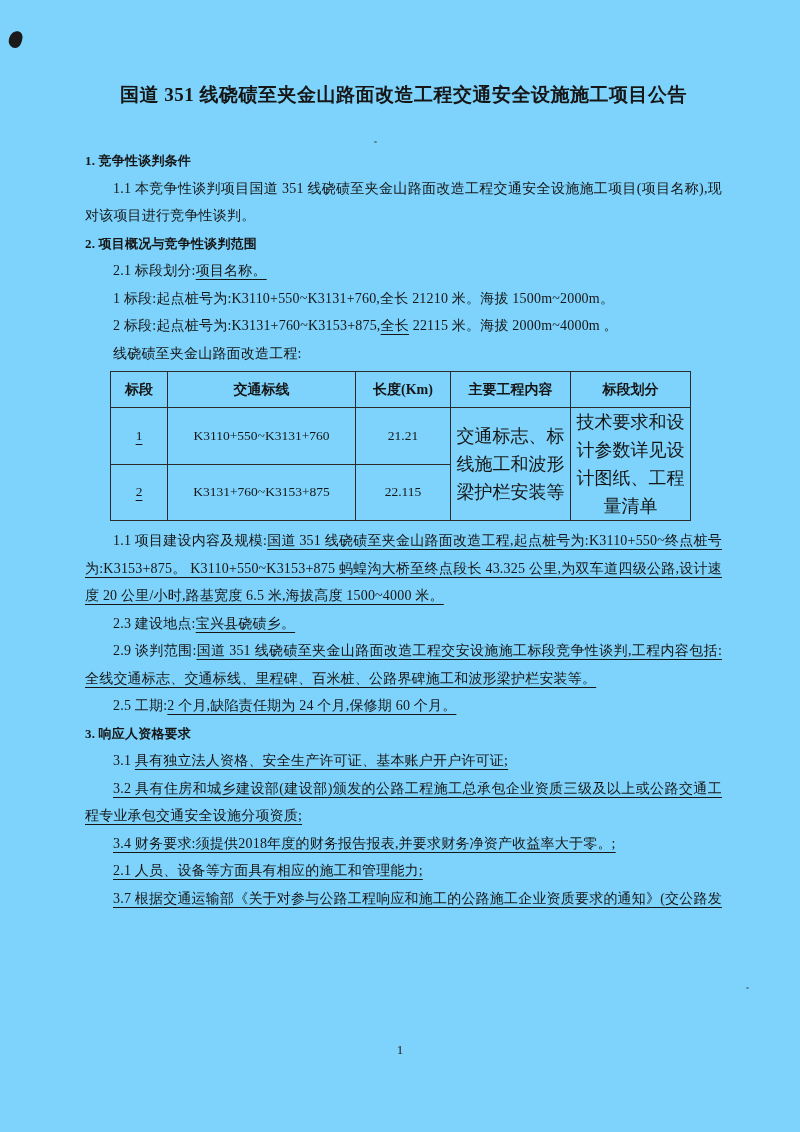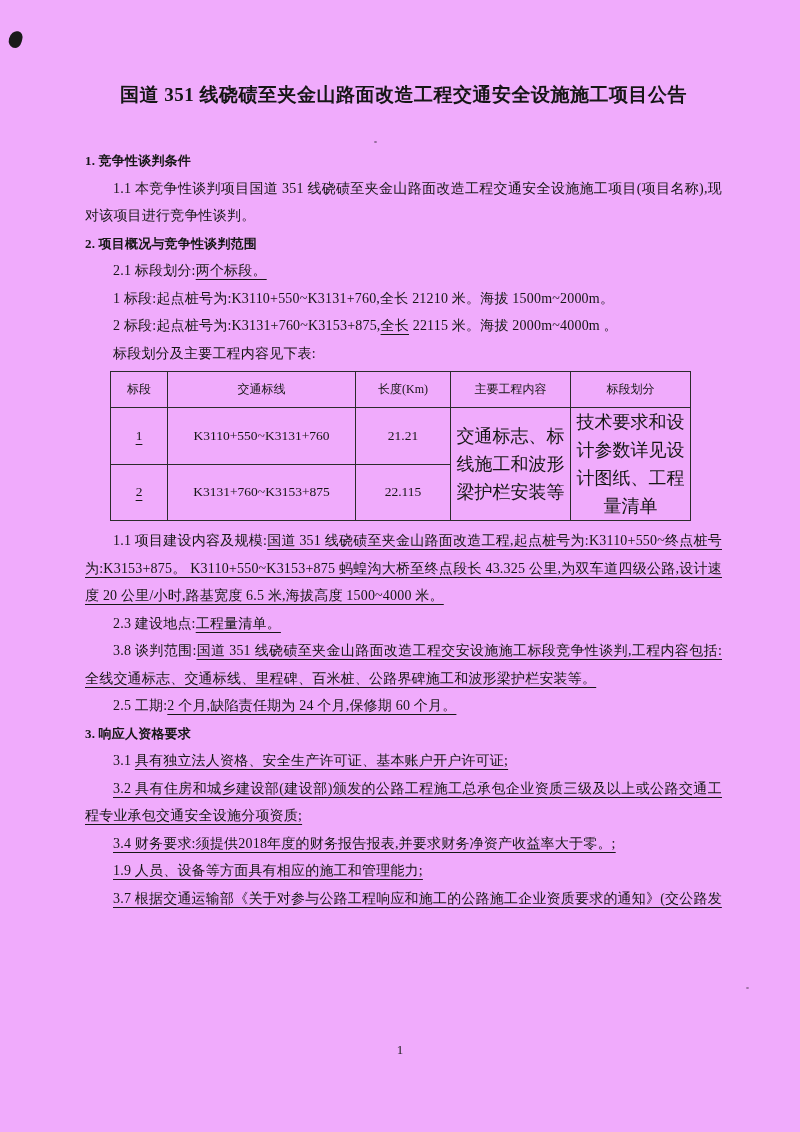--- a/index.html
+++ b/index.html
@@ -1,21 +1,21 @@
 <!DOCTYPE html>
 <html><head>
 <meta charset="utf-8">
 <style>
   html, body { margin: 0; padding: 0; background: #d9d9d9; }
   .page {
     position: relative;
     width: 800px;
     height: 1132px;
     margin: 0 auto;
-    background: #f0abfc;
+    background: #7dd3fc;
     overflow: hidden;
     font-family: "Liberation Serif", "DejaVu Serif", serif;
     color: #161616;
   }
   .content { padding: 80px 78px 0 85px; }
   .doc-title {
     text-align: center;
     font-size: 19px;
     font-weight: bold;
     line-height: 30px;
@@ -44,21 +44,21 @@
     margin: 4px 0 6px 25px;
   }
   table.seg-table th, table.seg-table td {
     border: 1.6px solid #2b2b2b;
     text-align: center;
     vertical-align: middle;
     padding: 0 2px;
     font-size: 13.5px;
     overflow: hidden;
   }
-  table.seg-table th { height: 35px; font-weight: normal; font-size: 12px; }
+  table.seg-table th { height: 35px; font-weight: bold; font-size: 14px; }
   table.seg-table td { height: 44px; }
   table.seg-table td.merged { line-height: 28px; font-size: 18px; }
   .col-seg { width: 57px; }
   .col-stake { width: 188px; }
   .col-len { width: 95px; }
   .col-content { width: 120px; }
   .col-qty { width: 120px; }
   .page-number {
     position: absolute;
     top: 1042px;
@@ -89,27 +89,27 @@
   <div class="content">
 
     <div class="doc-title">国道 351 线硗碛至夹金山路面改造工程交通安全设施施工项目公告</div>
 
     <p class="heading h-first">1. 竞争性谈判条件</p>
 
     <p class="indent">1.1 本竞争性谈判项目国道 351 线硗碛至夹金山路面改造工程交通安全设施施工项目(项目名称),现对该项目进行竞争性谈判。</p>
 
     <p class="heading">2. 项目概况与竞争性谈判范围</p>
 
-    <p class="indent"><span>2.1 标段划分:</span><span class="u">两个标段。</span></p>
+    <p class="indent"><span>2.1 标段划分:</span><span class="u">项目名称。</span></p>
 
     <p class="indent">1 标段:起点桩号为:K3110+550~K3131+760,全长 21210 米。海拔 1500m~2000m。</p>
 
     <p class="indent"><span>2 标段:起点桩号为:K3131+760~K3153+875,</span><span class="u">全长</span><span> 22115 米。海拔 2000m~4000m 。</span></p>
 
-    <p class="indent">标段划分及主要工程内容见下表:</p>
+    <p class="indent">线硗碛至夹金山路面改造工程:</p>
 
     <table class="seg-table">
       <colgroup>
         <col class="col-seg">
           <col class="col-stake">
           <col class="col-len">
           <col class="col-content">
           <col class="col-qty">
       </colgroup>
       <thead>
@@ -132,36 +132,36 @@
         <tr>
           <td><span class="u">2</span></td>
           <td>K3131+760~K3153+875</td>
           <td>22.115</td>
         </tr>
       </tbody>
     </table>
 
     <p class="indent"><span>1.1 项目建设内容及规模:</span><span class="u">国道 351 线硗碛至夹金山路面改造工程,起点桩号为:K3110+550~终点桩号为:K3153+875。 K3110+550~K3153+875 蚂蝗沟大桥至终点段长 43.325 公里,为双车道四级公路,设计速度 20 公里/小时,路基宽度 6.5 米,海拔高度 1500~4000 米。</span></p>
 
-    <p class="indent"><span>2.3 建设地点:</span><span class="u">工程量清单。</span></p>
+    <p class="indent"><span>2.3 建设地点:</span><span class="u">宝兴县硗碛乡。</span></p>
 
-    <p class="indent"><span>3.8 谈判范围:</span><span class="u">国道 351 线硗碛至夹金山路面改造工程交安设施施工标段竞争性谈判,工程内容包括:全线交通标志、交通标线、里程碑、百米桩、公路界碑施工和波形梁护栏安装等。</span></p>
+    <p class="indent"><span>2.9 谈判范围:</span><span class="u">国道 351 线硗碛至夹金山路面改造工程交安设施施工标段竞争性谈判,工程内容包括:全线交通标志、交通标线、里程碑、百米桩、公路界碑施工和波形梁护栏安装等。</span></p>
 
     <p class="indent"><span>2.5 工期:</span><span class="u">2 个月,缺陷责任期为 24 个月,保修期 60 个月。</span></p>
 
     <p class="heading">3. 响应人资格要求</p>
 
     <p class="indent"><span>3.1 </span><span class="u">具有独立法人资格、安全生产许可证、基本账户开户许可证;</span></p>
 
     <p class="indent"><span class="u">3.2 具有住房和城乡建设部(建设部)颁发的公路工程施工总承包企业资质三级及以上或公路交通工程专业承包交通安全设施分项资质;</span></p>
 
 
     <p class="indent"><span class="u">3.4 财务要求:须提供2018年度的财务报告报表,并要求财务净资产收益率大于零。;</span></p>
 
-    <p class="indent"><span class="u">1.9 人员、设备等方面具有相应的施工和管理能力;</span></p>
+    <p class="indent"><span class="u">2.1 人员、设备等方面具有相应的施工和管理能力;</span></p>
 
 
     <p class="indent"><span class="u">3.7 根据交通运输部《关于对参与公路工程响应和施工的公路施工企业资质要求的通知》(交公路发</span></p>
 
   </div>
 
   <div class="page-number">1</div>
 </div>
 
 </body></html>

